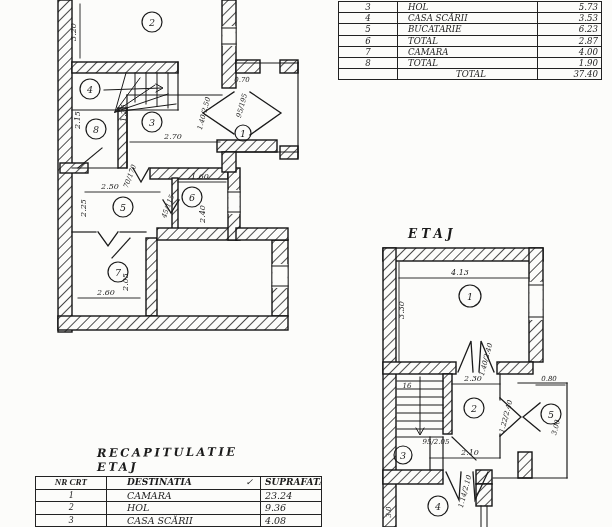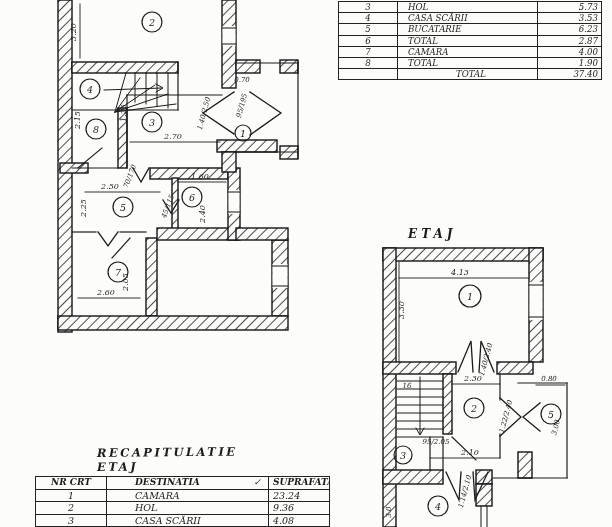--- a/index.html
+++ b/index.html
@@ -21,22 +21,22 @@
   .tbl-ground td{height:10.2px;font-size:8.6px;line-height:10px;}
   .tbl-ground .c-no{width:52px;text-align:center;}
   .tbl-ground .c-name{width:126px;text-align:left;padding-left:10px;}
   .tbl-ground .c-val{width:54px;text-align:right;padding-left:6px;}
 
   .recap{position:absolute;left:35px;top:445px;width:250px;}
   .recap-title{font-size:11.5px;font-style:italic;font-weight:bold;
     letter-spacing:2.5px;margin-left:62px;margin-bottom:3px;transform:rotate(-0.6deg);}
   .tbl-recap{width:247px;}
   .tbl-recap td{height:11.5px;font-size:9.5px;line-height:11px;}
-  .tbl-recap .c-no{width:64px;text-align:center;}
-  .tbl-recap .c-name{width:130px;text-align:left;padding-left:28px;}
+  .tbl-recap .c-no{width:64px;text-align:center;font-family:Liberation Serif, serif;}
+  .tbl-recap .c-name{width:130px;text-align:left;padding-left:20px;}
   .tbl-recap .c-val{width:53px;text-align:left;padding-left:4px;}
   .hdr td{font-size:9px;font-weight:bold;}
   .check{font-weight:normal;float:right;margin-right:4px;}
 </style>
 </head>
 <body>
 
 <div class="page">
 
 <svg width="612" height="527" viewBox="0 0 612 527" style="position:absolute;left:0;top:0;">

